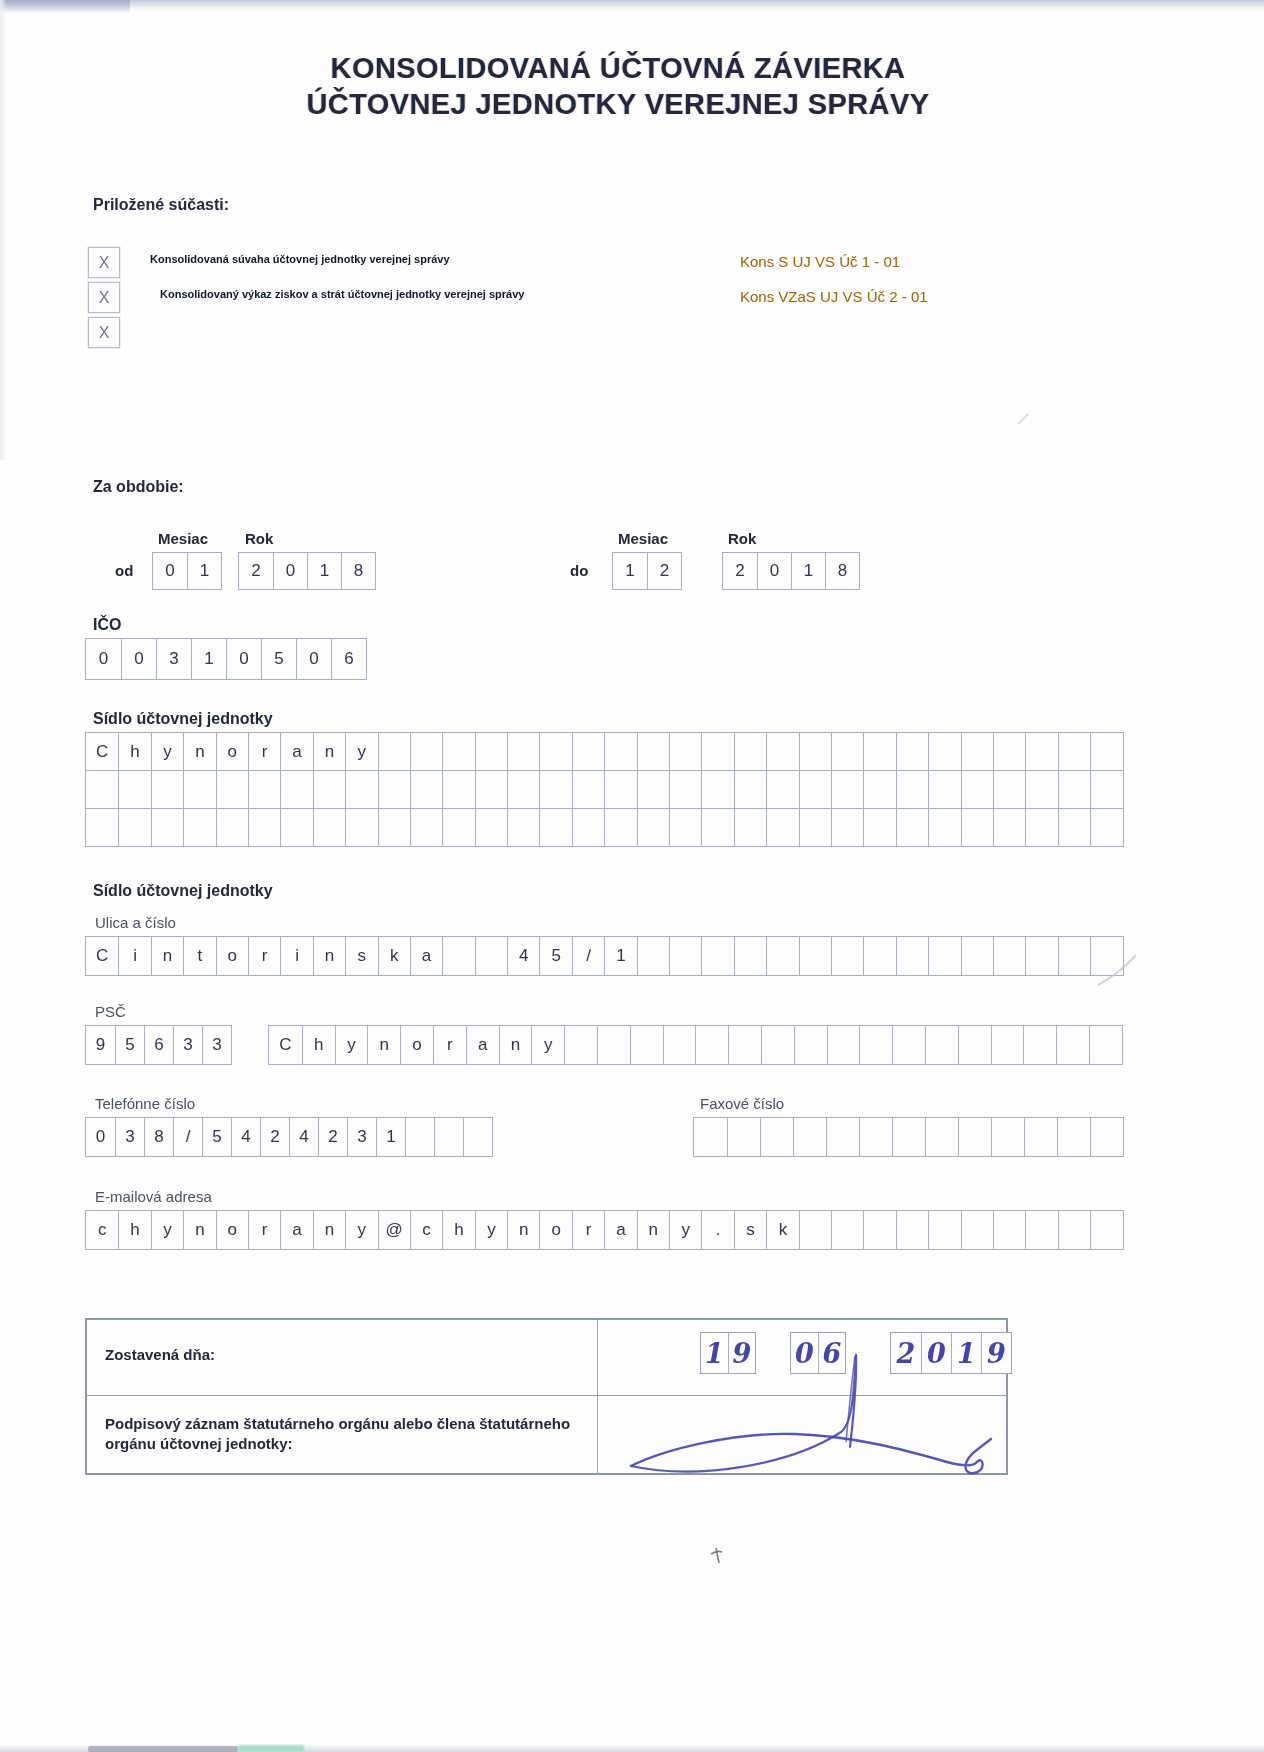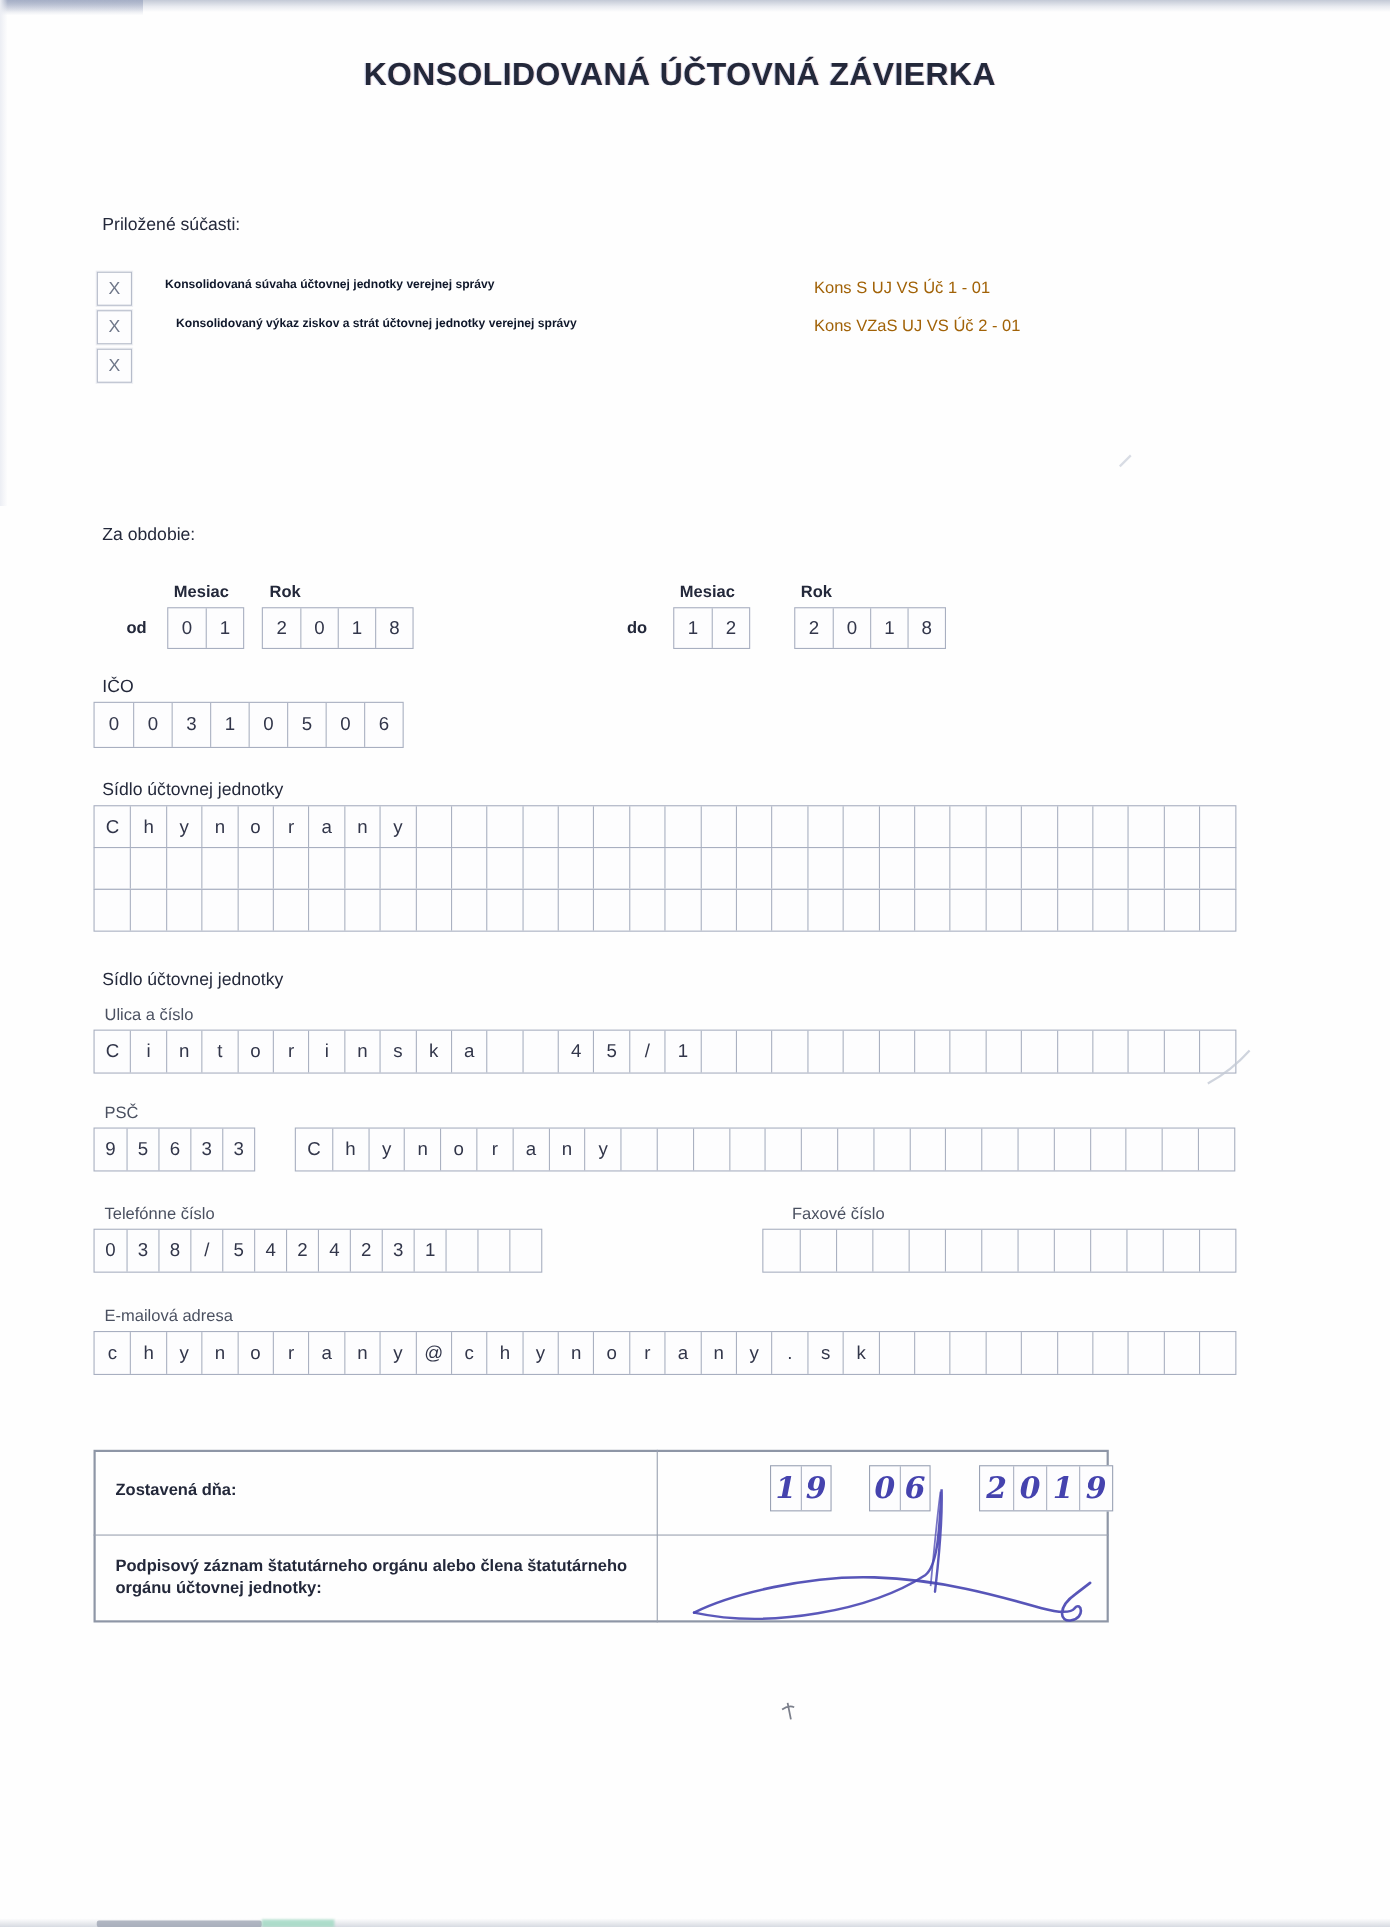--- a/index.html
+++ b/index.html
@@ -11,21 +11,21 @@
     background:linear-gradient(to bottom,#c3c9d6 0%,rgba(216,220,230,.55) 55%,rgba(255,255,255,0) 100%);}
   .scan-top-dark{left:0;top:0;width:130px;height:14px;background:linear-gradient(to bottom,#9ea8c2,rgba(255,255,255,0));opacity:.8;}
   .scan-left{left:0;top:0;width:7px;height:460px;background:linear-gradient(to right,#eceef4,rgba(255,255,255,0));}
   .scan-bottom{left:0;top:1744px;width:1264px;height:8px;background:linear-gradient(to top,#ccd1da,rgba(255,255,255,0));opacity:.8;}
   .scan-bottom-dark{left:88px;top:1746px;width:150px;height:6px;background:#959dac;opacity:.7;border-radius:2px;}
   .scan-green{left:238px;top:1745px;width:66px;height:7px;background:#9fd9c2;opacity:.8;filter:blur(1px);}
   
   .t1,.t2{left:0;width:1236px;text-align:center;font-weight:bold;font-size:29px;letter-spacing:.4px;
     color:#23283a;text-shadow:1px 0 0 rgba(160,40,60,.15),-1px 0 0 rgba(40,60,170,.18);}
   .t3{left:0;width:1236px;text-align:center;font-weight:bold;font-size:15px;color:#23283a;}
-  .h-bold{font-weight:normal;font-size:16px;color:#23283a;}
+  .h-bold{font-weight:bold;font-size:16px;color:#23283a;}
   .lbl-bold{font-weight:bold;font-size:15px;color:#23283a;}
   .lbl-gray{font-weight:normal;font-size:15px;color:#4a5060;}
   .code{font-size:15px;color:#a16207;}
   
   .chk{width:30px;height:29px;border:1.5px solid #b6bcca;background:#fdfdfe;
        display:flex;align-items:center;justify-content:center;
        font-size:16px;color:#6f7789;box-shadow:0 0 0 1px rgba(200,205,220,.3);}
   .att-label{font-weight:bold;font-size:11px;color:#0f172a;}
   
   .grid{display:flex;border:1px solid #a8afc0;background:#fdfdfe;box-sizing:border-box;}
@@ -48,20 +48,21 @@
 <div class="page">
 
   <div class="abs scan-top"></div>
   <div class="abs scan-top-dark"></div>
   <div class="abs scan-left"></div>
   <div class="abs scan-bottom"></div>
   <div class="abs scan-bottom-dark"></div>
   <div class="abs scan-green"></div>
 
   <div class="abs t1" style="top:52px;">KONSOLIDOVANÁ ÚČTOVNÁ ZÁVIERKA</div>
+  <div class="abs t2" style="top:88px;">ÚČTOVNEJ JEDNOTKY VEREJNEJ SPRÁVY</div>
 
   <div class="abs h-bold" style="left:93px;top:196px;">Priložené súčasti:</div>
 
   <div class="abs chk" style="left:88px;top:247px;">X</div>
   <div class="abs att-label" style="left:150px;top:253px;">Konsolidovaná súvaha účtovnej jednotky verejnej správy</div>
   <div class="abs code" style="left:740px;top:253px;">Kons S UJ VS Úč 1 - 01</div>
 
   <div class="abs chk" style="left:88px;top:282px;">X</div>
   <div class="abs att-label" style="left:160px;top:288px;">Konsolidovaný výkaz ziskov a strát účtovnej jednotky verejnej správy</div>
   <div class="abs code" style="left:740px;top:288px;">Kons VZaS UJ VS Úč 2 - 01</div>
@@ -299,21 +300,21 @@
       <span class="cell">4</span>
       <span class="cell">2</span>
       <span class="cell">4</span>
       <span class="cell">2</span>
       <span class="cell">3</span>
       <span class="cell">1</span>
       <span class="cell"></span>
       <span class="cell"></span>
       <span class="cell"></span>
     </div>
-  <div class="abs lbl-gray" style="left:700px;top:1095px;margin-left:20px;">Faxové číslo</div>
+  <div class="abs lbl-gray" style="left:700px;top:1095px;">Faxové číslo</div>
   <div class="abs grid" style="left:693px;top:1117px;--cw:33px;--ch:38px;">
       <span class="cell"></span>
       <span class="cell"></span>
       <span class="cell"></span>
       <span class="cell"></span>
       <span class="cell"></span>
       <span class="cell"></span>
       <span class="cell"></span>
       <span class="cell"></span>
       <span class="cell"></span>

